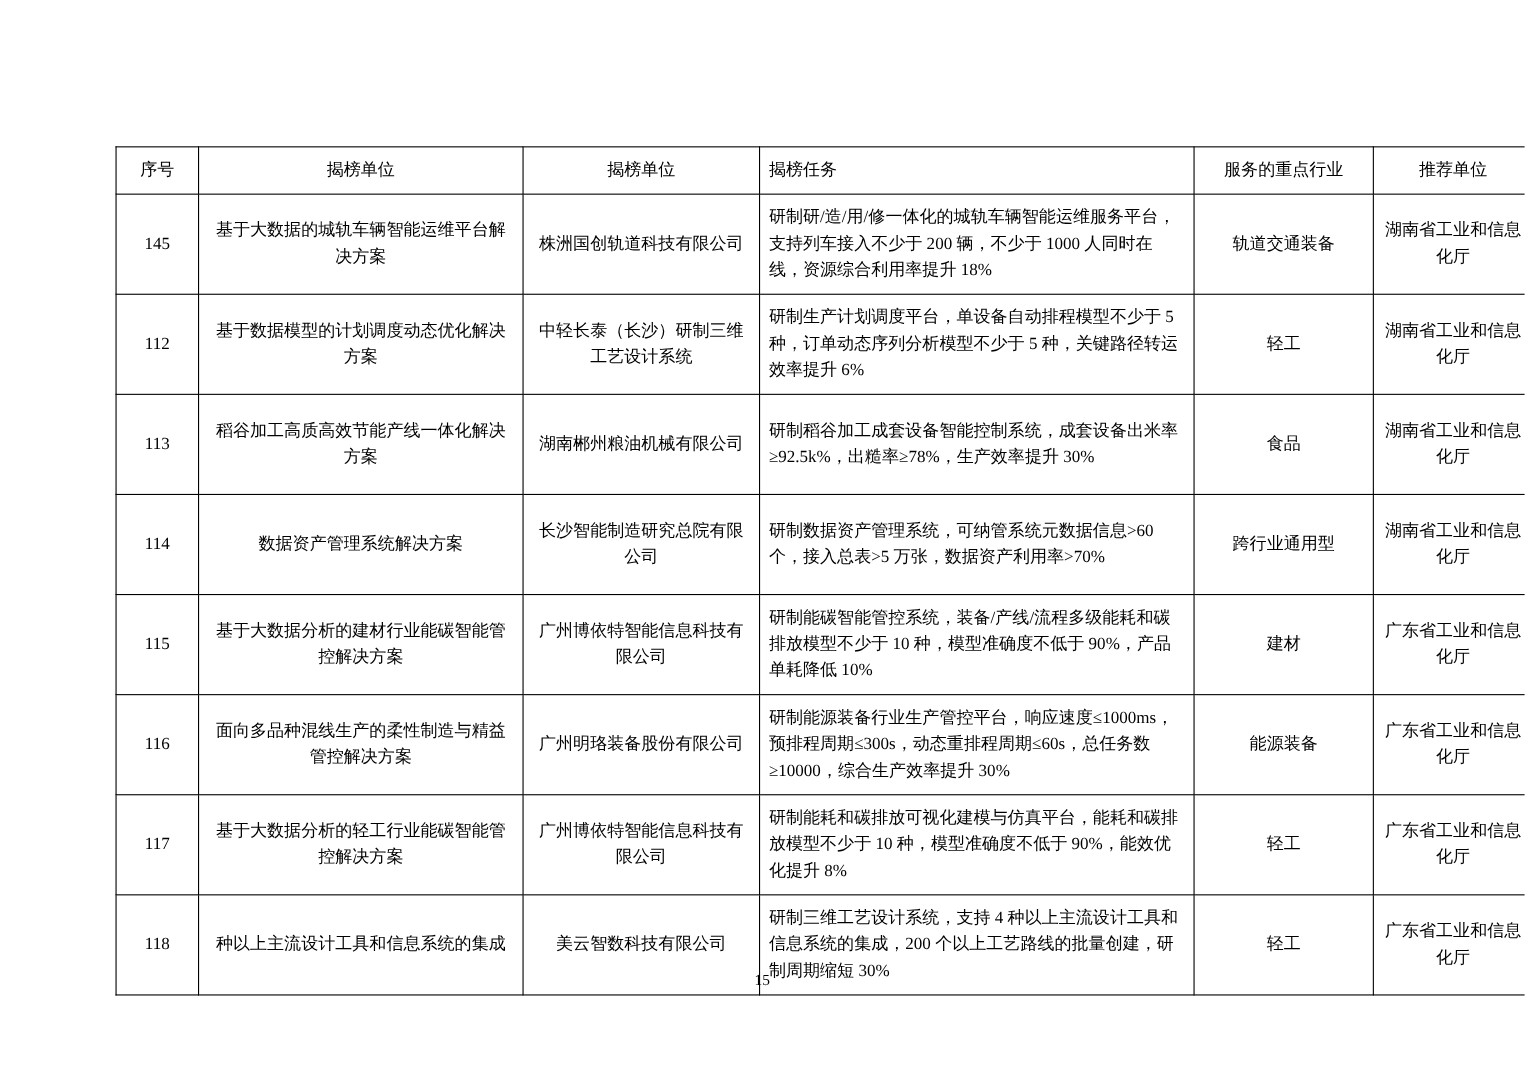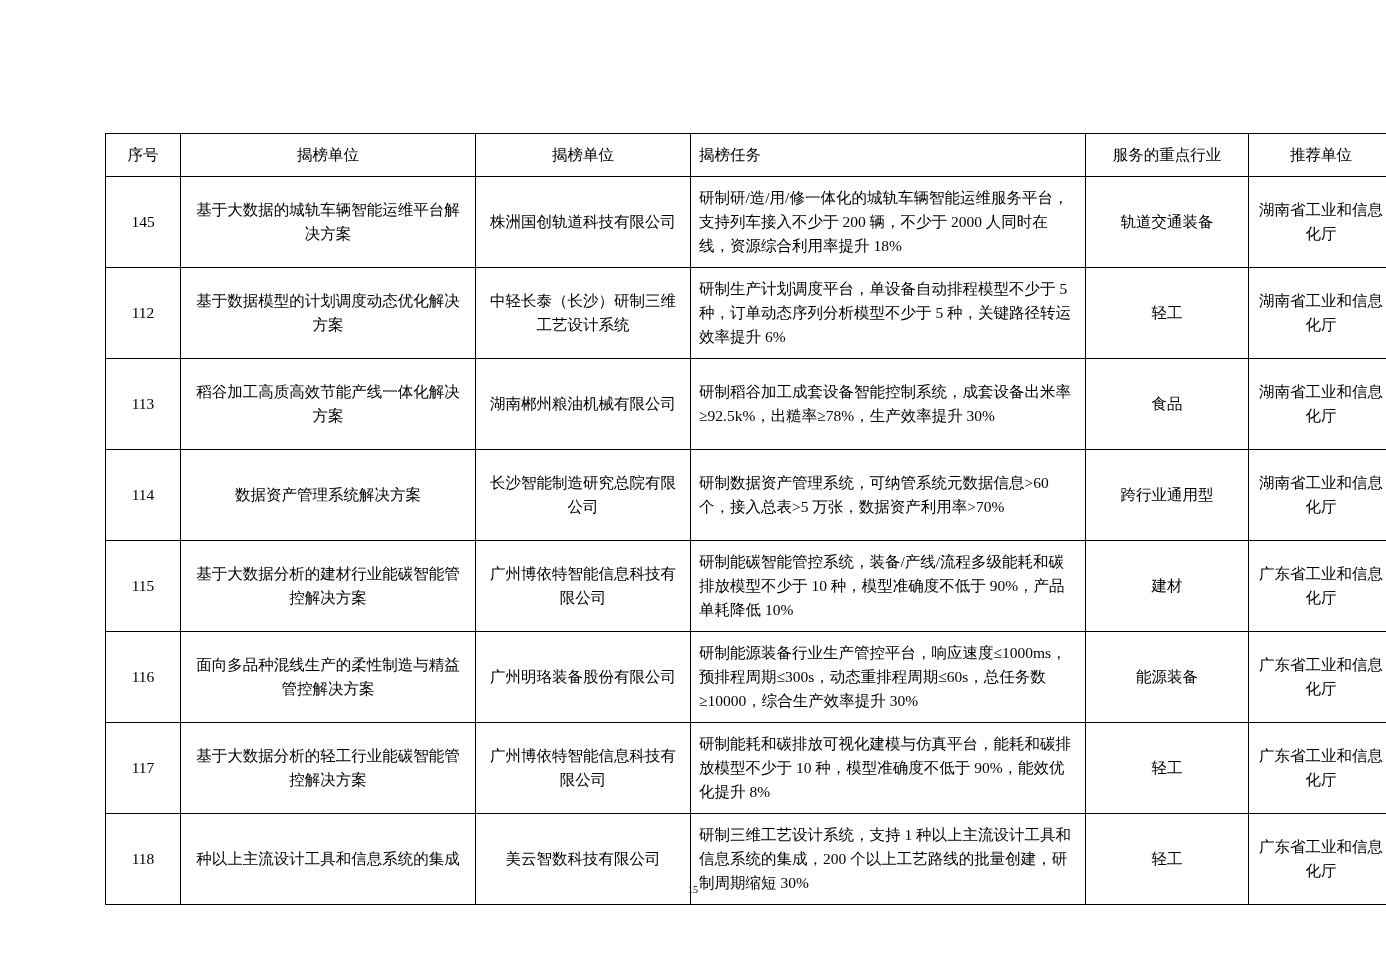--- a/index.html
+++ b/index.html
@@ -55,21 +55,21 @@
 
   tbody td { height: 78px; }
   tbody td.c-task { text-align: left; }
 
   .page-number {
     position: absolute;
     left: 0;
     top: 884px;
     width: 1386px;
     text-align: center;
-    font-size: 10px;
+    font-size: 14px;
     font-family: "Liberation Serif", "DejaVu Serif", serif;
   }
 </style>
 </head>
 <body>
 
 <div class="page">
 
   <div class="table-wrap">
     <table class="doc-table">
@@ -81,21 +81,21 @@
           <td class="c-task">揭榜任务</td>
           <td class="c-ind">服务的重点行业</td>
           <td class="c-rec">推荐单位</td>
         </tr>
       </thead>
       <tbody>
         <tr>
           <td class="c-idx">145</td>
           <td class="c-name">基于大数据的城轨车辆智能运维平台解决方案</td>
           <td class="c-unit">株洲国创轨道科技有限公司</td>
-          <td class="c-task">研制研/造/用/修一体化的城轨车辆智能运维服务平台，支持列车接入不少于 200 辆，不少于 2000 人同时在线，资源综合利用率提升 18%</td>
+          <td class="c-task">研制研/造/用/修一体化的城轨车辆智能运维服务平台，支持列车接入不少于 200 辆，不少于 1000 人同时在线，资源综合利用率提升 18%</td>
           <td class="c-ind">轨道交通装备</td>
           <td class="c-rec">湖南省工业和信息化厅</td>
         </tr>
         <tr>
           <td class="c-idx">112</td>
           <td class="c-name">基于数据模型的计划调度动态优化解决方案</td>
           <td class="c-unit">中轻长泰（长沙）研制三维工艺设计系统</td>
           <td class="c-task">研制生产计划调度平台，单设备自动排程模型不少于 5 种，订单动态序列分析模型不少于 5 种，关键路径转运效率提升 6%</td>
           <td class="c-ind">轻工</td>
           <td class="c-rec">湖南省工业和信息化厅</td>
@@ -137,21 +137,21 @@
           <td class="c-name">基于大数据分析的轻工行业能碳智能管控解决方案</td>
           <td class="c-unit">广州博依特智能信息科技有限公司</td>
           <td class="c-task">研制能耗和碳排放可视化建模与仿真平台，能耗和碳排放模型不少于 10 种，模型准确度不低于 90%，能效优化提升 8%</td>
           <td class="c-ind">轻工</td>
           <td class="c-rec">广东省工业和信息化厅</td>
         </tr>
         <tr>
           <td class="c-idx">118</td>
           <td class="c-name">种以上主流设计工具和信息系统的集成</td>
           <td class="c-unit">美云智数科技有限公司</td>
-          <td class="c-task">研制三维工艺设计系统，支持 1 种以上主流设计工具和信息系统的集成，200 个以上工艺路线的批量创建，研制周期缩短 30%</td>
+          <td class="c-task">研制三维工艺设计系统，支持 4 种以上主流设计工具和信息系统的集成，200 个以上工艺路线的批量创建，研制周期缩短 30%</td>
           <td class="c-ind">轻工</td>
           <td class="c-rec">广东省工业和信息化厅</td>
         </tr>
       </tbody>
     </table>
   </div>
 
   <div class="page-number">15</div>
 
 </div>

